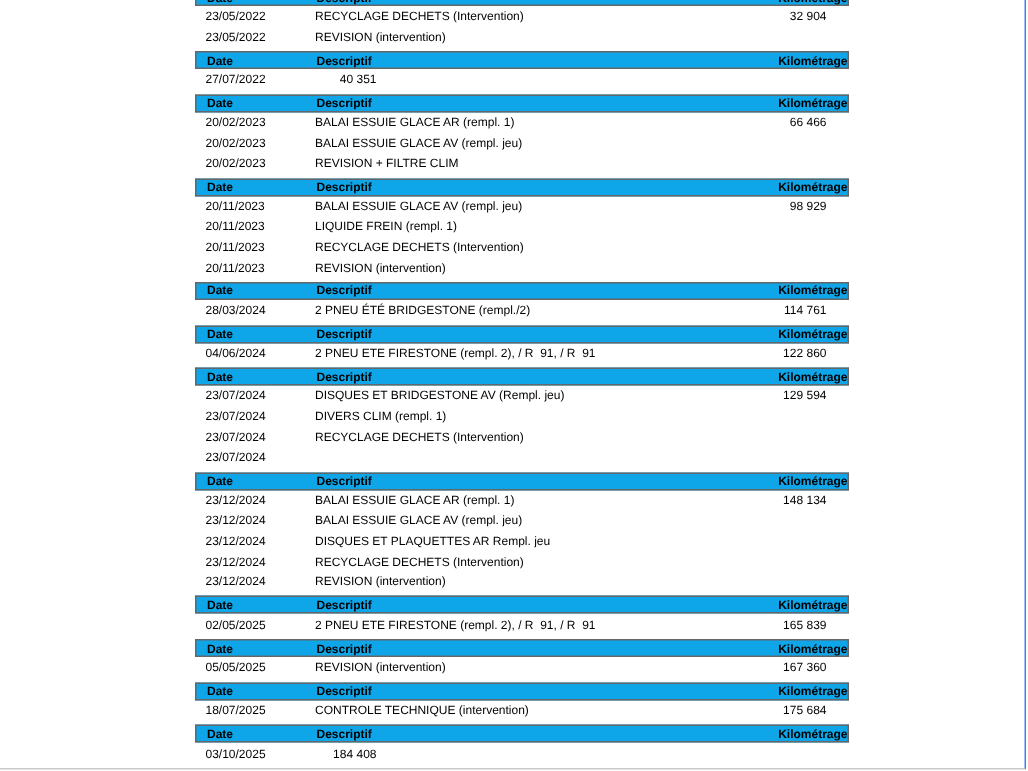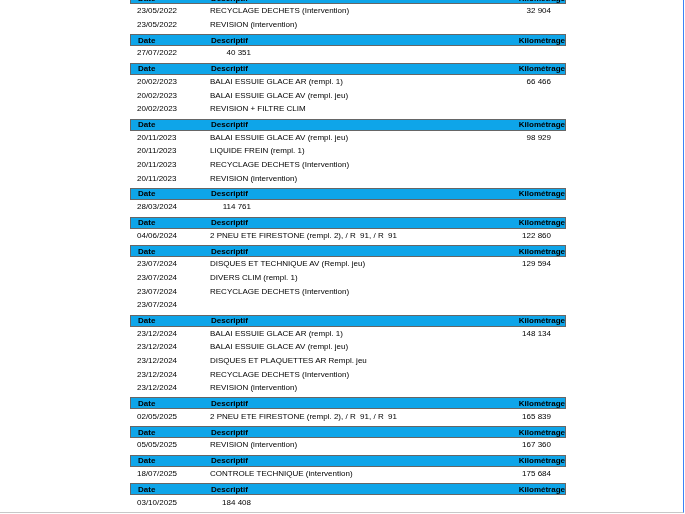--- a/index.html
+++ b/index.html
@@ -109,20 +109,21 @@
         </div>
       </div>
       <div class="group">
         <div class="hrow">
           <div class="c-date b">Date</div>
           <div class="c-desc b">Descriptif</div>
           <div class="c-km-h b">Kilométrage</div>
         </div>
         <div class="drow">
           <div class="c-date">28/03/2024</div>
+          <div class="c-desc">2 PNEU ÉTÉ BRIDGESTONE (rempl./2)</div>
           <div class="c-km-v">114 761</div>
         </div>
       </div>
       <div class="group">
         <div class="hrow">
           <div class="c-date b">Date</div>
           <div class="c-desc b">Descriptif</div>
           <div class="c-km-h b">Kilométrage</div>
         </div>
         <div class="drow">
@@ -132,21 +133,21 @@
         </div>
       </div>
       <div class="group">
         <div class="hrow">
           <div class="c-date b">Date</div>
           <div class="c-desc b">Descriptif</div>
           <div class="c-km-h b">Kilométrage</div>
         </div>
         <div class="drow">
           <div class="c-date">23/07/2024</div>
-          <div class="c-desc">DISQUES ET TECHNIQUE AV (Rempl. jeu)</div>
+          <div class="c-desc">DISQUES ET BRIDGESTONE AV (Rempl. jeu)</div>
           <div class="c-km-v">129 594</div>
         </div>
         <div class="drow">
           <div class="c-date">23/07/2024</div>
           <div class="c-desc">DIVERS CLIM (rempl. 1)</div>
           <div class="c-km-v"></div>
         </div>
         <div class="drow">
           <div class="c-date">23/07/2024</div>
           <div class="c-desc">RECYCLAGE DECHETS (Intervention)</div>

